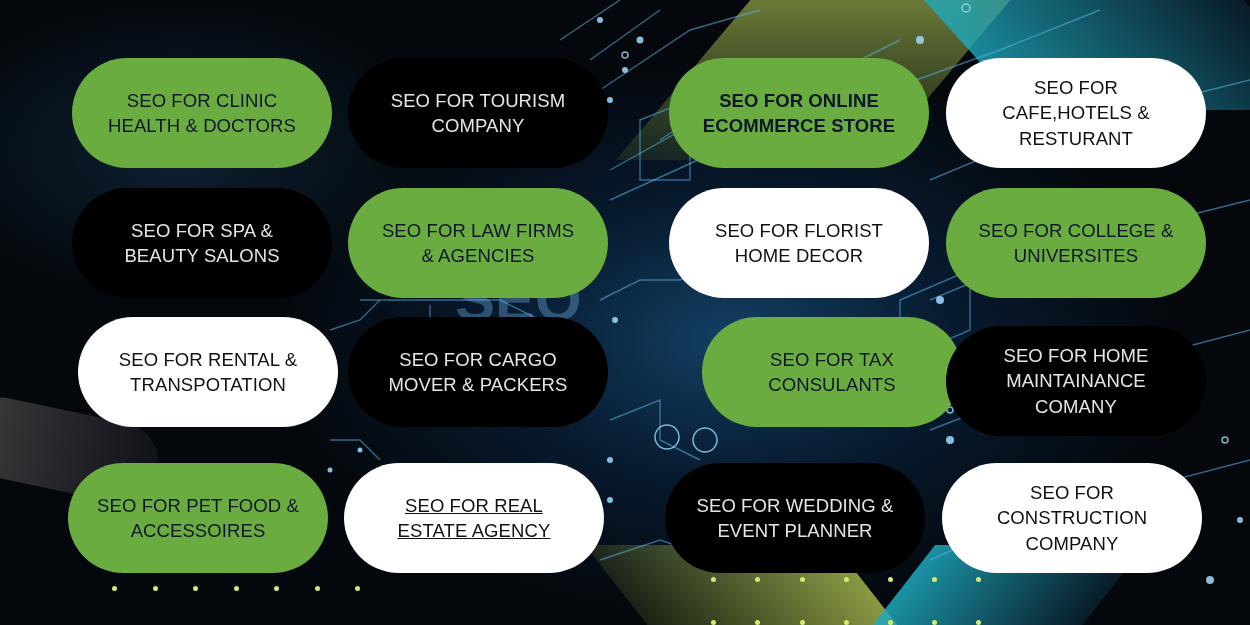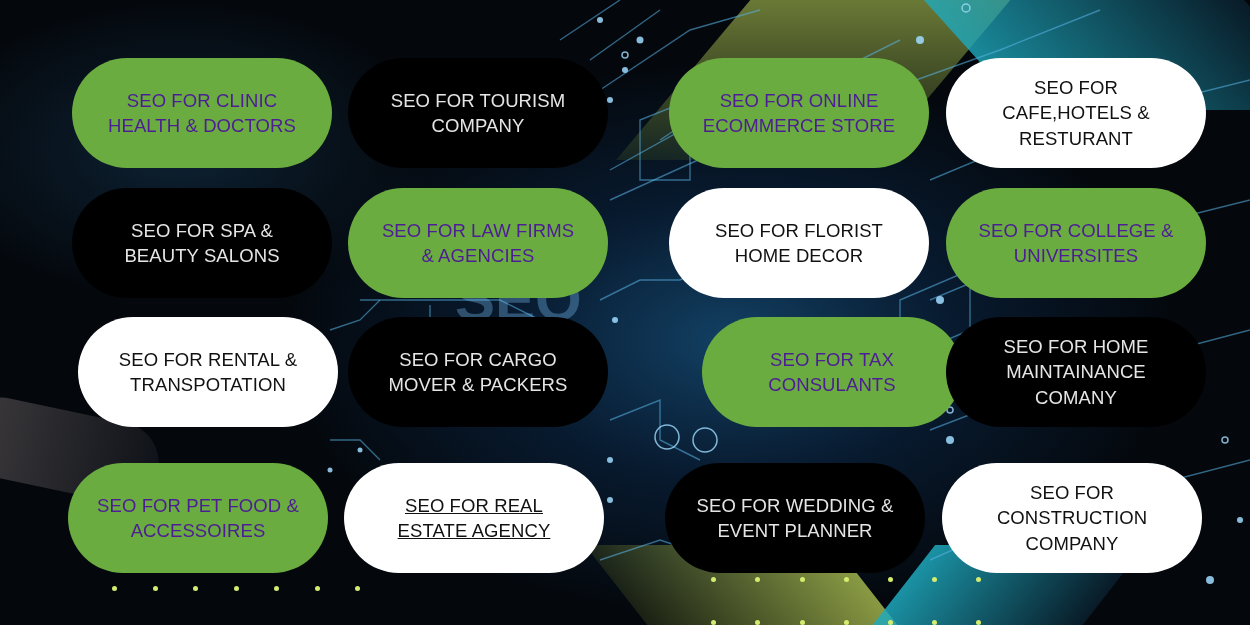--- a/index.html
+++ b/index.html
@@ -17,21 +17,21 @@
     background:linear-gradient(90deg, rgba(60,70,30,0.4), rgba(170,190,80,0.8)); }
   .band-teal-bot { position:absolute; left:900px; top:545px; width:210px; height:90px; transform:skewX(-38deg);
     background:linear-gradient(90deg, rgba(30,170,190,0.85), rgba(20,70,100,0.3)); }
   .circuit { position:absolute; inset:0; }
   .hand { position:absolute; left:-40px; top:410px; width:200px; height:80px; border-radius:40px;
     background:linear-gradient(90deg, rgba(120,110,110,0.5), rgba(60,60,70,0.2)); transform:rotate(12deg); }
 
   .pill { position:absolute; width:260px; height:110px; border-radius:55px;
     display:flex; align-items:center; justify-content:center; text-align:center; box-sizing:border-box;
     padding:0 24px; font-size:18.5px; line-height:25.5px; letter-spacing:0.1px; cursor:pointer; }
-  .pill.green { background:#6aac40; color:#4c1d95; }
+  .pill.green { background:#6aac40; color:#0f172a; }
   .pill.black { background:#000000; color:#e5e5e5; }
   .pill.white { background:#ffffff; color:#111111;text-align:center; }
   .pill span { white-space:pre-line; }
   .dot { width:5px; height:5px; border-radius:50%; background:#d4ec70; position:absolute; }
 </style>
 </head>
 <body>
 
 <div class="bg">
   <div class="glow2"></div>
@@ -93,21 +93,21 @@
 </div>
 
 <div class="pill green" style="left:72px;top:58px;">
     <span>SEO FOR CLINIC
 HEALTH &amp; DOCTORS</span>
   </div>
 <div class="pill black" style="left:348px;top:58px;">
     <span>SEO FOR TOURISM
 COMPANY</span>
   </div>
-<div class="pill green" style="left:669px;top:58px;">
+<div class="pill green" style="left:669px;top:58px;font-weight:bold;">
     <span>SEO FOR ONLINE
 ECOMMERCE STORE</span>
   </div>
 <div class="pill white" style="left:946px;top:58px;">
     <span>SEO FOR
 CAFE,HOTELS &amp;
 RESTURANT</span>
   </div>
 
 <div class="pill black" style="left:72px;top:188px;">
@@ -132,21 +132,21 @@
 TRANSPOTATION</span>
   </div>
 <div class="pill black" style="left:348px;top:317px;">
     <span>SEO FOR CARGO
 MOVER &amp; PACKERS</span>
   </div>
 <div class="pill green" style="left:702px;top:317px;">
     <span>SEO FOR TAX
 CONSULANTS</span>
   </div>
-<div class="pill black" style="left:946px;top:317px;justify-content:center;">
+<div class="pill black" style="left:946px;top:326px;justify-content:center;">
     <span>SEO FOR  HOME
 MAINTAINANCE
 COMANY</span>
   </div>
 
 <div class="pill green" style="left:68px;top:463px;">
     <span>SEO FOR PET FOOD &amp;
 ACCESSOIRES</span>
   </div>
 <div class="pill white" style="left:344px;top:463px;text-decoration:underline;">

